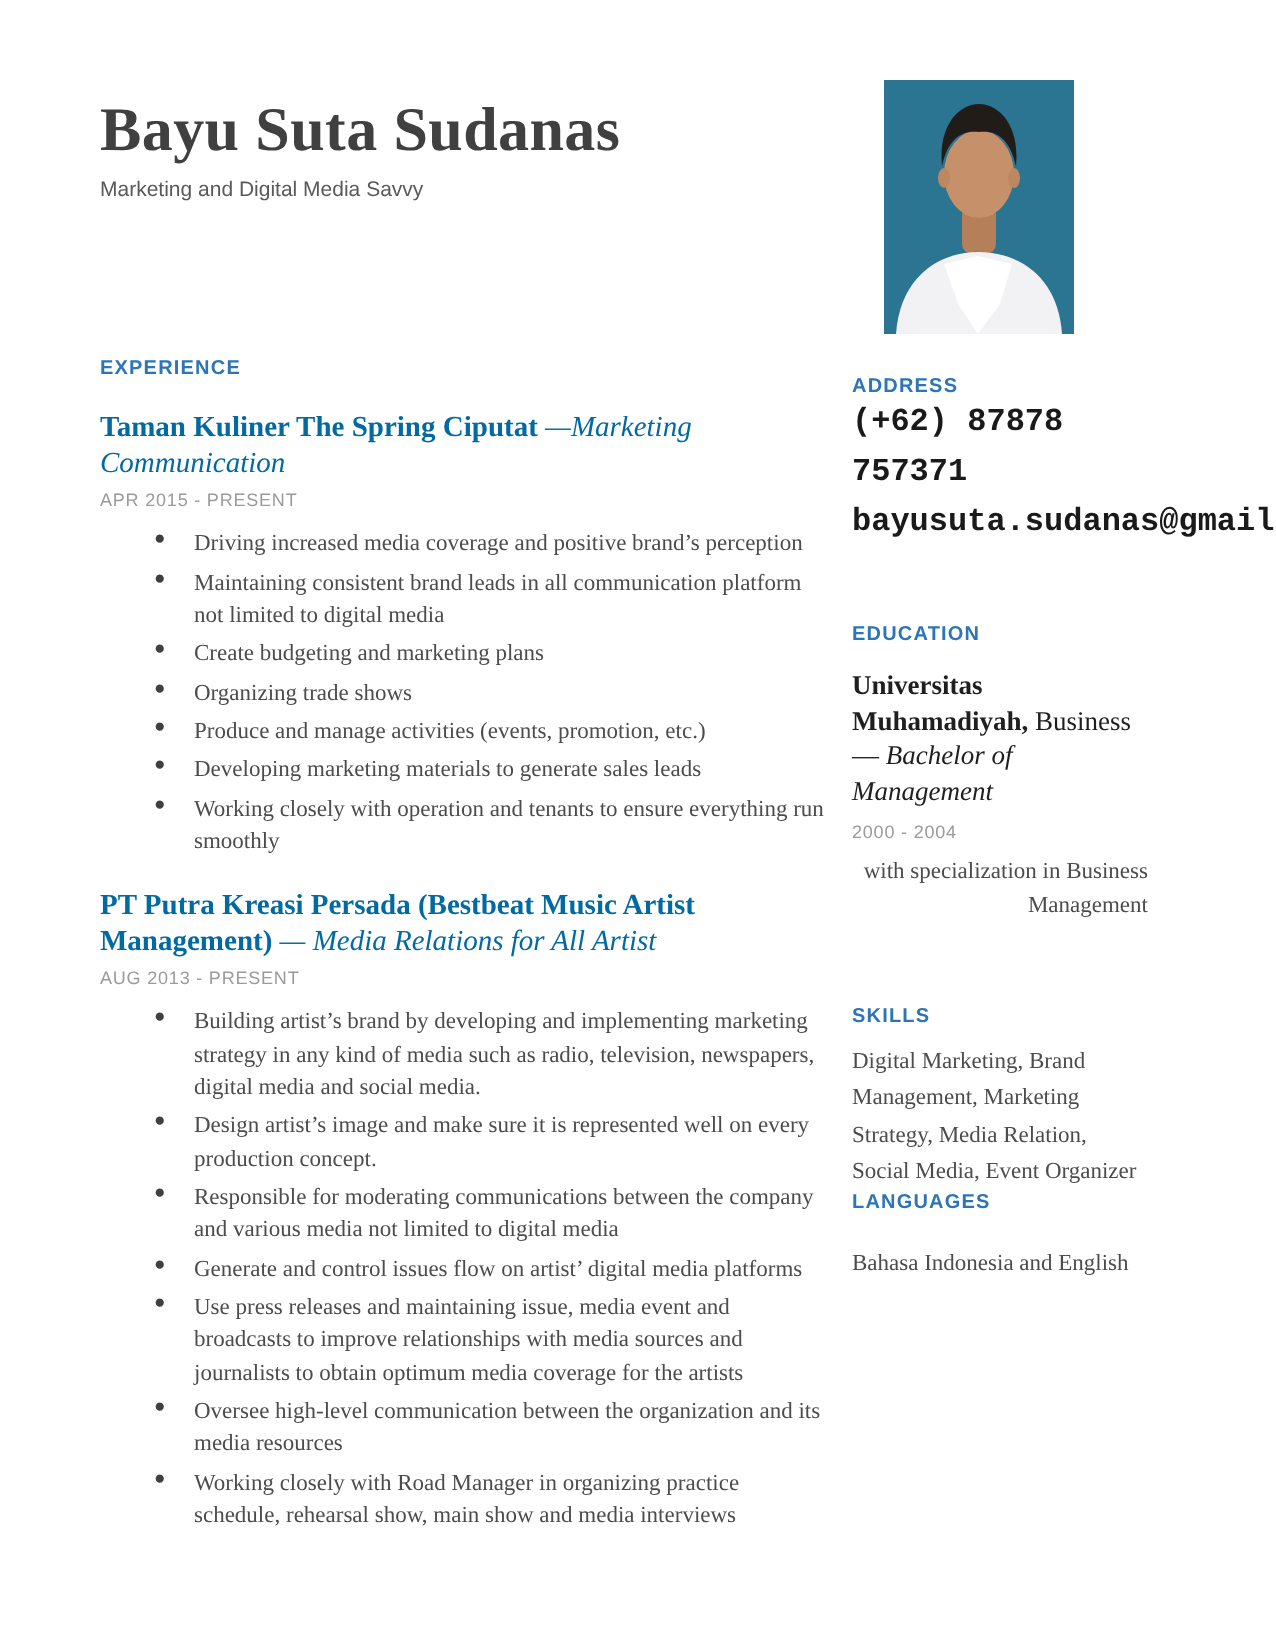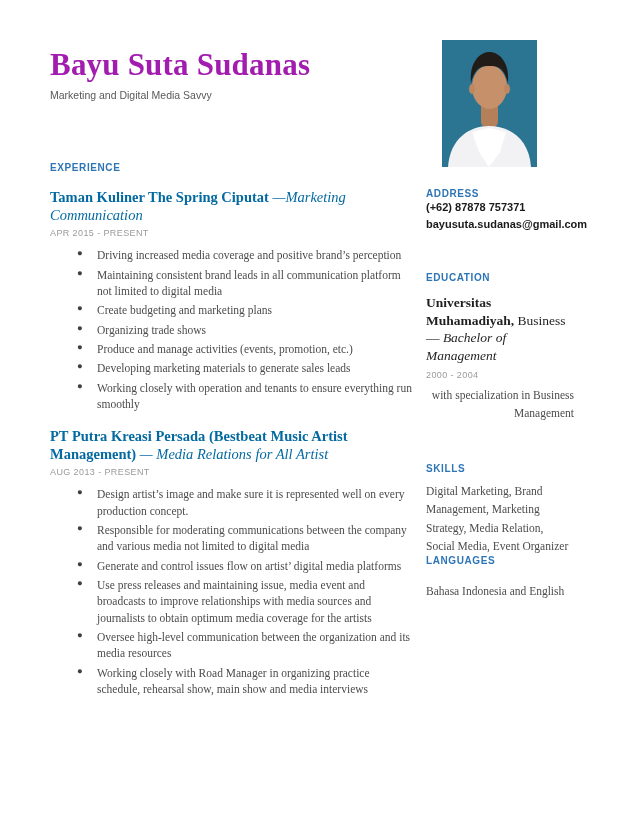--- a/index.html
+++ b/index.html
@@ -12,21 +12,21 @@
     font-family: "Liberation Serif", serif;
     overflow: hidden;
   }
   
   .head { padding: 48px 0 0 50px; }
   .name {
     font-family: "Liberation Serif", serif;
     font-weight: 700;
     font-size: 31px;
     line-height: 1.1;
-    color: #a21caf;
+    color: #404040;
     letter-spacing: 0.2px;
   }
   .subtitle {
     margin-top: 7px;
     font-family: "Liberation Sans", sans-serif;
     font-size: 10.5px;
     color: #595959;
   }
   
   .photo {
@@ -43,21 +43,21 @@
     font-family: "Liberation Sans", sans-serif;
     font-weight: 700;
     font-size: 10px;
     letter-spacing: 0.6px;
     color: #2e75b6;
   }
   
   .left {
     position: absolute;
     left: 50px;
-    top: 162px;
+    top: 179px;
     width: 362px;
   }
   .job { margin-top: 15px; margin-bottom: 8px; }
   .job-title {
     font-size: 14.5px;
     line-height: 1.25;
     color: #0369a1;
   }
   .jt-bold { font-weight: 700; }
   .jt-italic { font-style: italic; font-weight: 400; }
@@ -97,22 +97,22 @@
     width: 148px;
   }
   .addr-lines {
     margin-top: 7px;
     font-family: "Liberation Sans", sans-serif;
     font-size: 10.5px;
     line-height: 1.55;
     color: #333333;
   }
   .addr-strong {
-    font-family: Liberation Sans, sans-serif;
-    font-size: 11px;
+    font-family: Liberation Mono, monospace;
+    font-size: 16px;
     line-height: 1.55;
     font-weight: 700;
     color: #1a1a1a;
   }
   .edu-block { margin-top: 39px; }
   .edu-title {
     margin-top: 11px;
     font-size: 13.5px;
     line-height: 1.3;
     color: #1f1f1f;
@@ -184,20 +184,21 @@
             <li>Organizing trade shows</li>
             <li>Produce and manage activities (events, promotion, etc.)</li>
             <li>Developing marketing materials to generate sales leads</li>
             <li>Working closely with operation and tenants to ensure everything run smoothly</li>
           </ul>
         </section>
         <section class="job">
           <h2 class="job-title"><span class="jt-bold">PT Putra Kreasi Persada (Bestbeat Music Artist Management) </span><span class="jt-italic">— Media Relations for All Artist</span></h2>
           <div class="job-dates">AUG 2013 - PRESENT</div>
           <ul class="bullets">
+            <li>Building artist’s brand by developing and implementing marketing strategy in any kind of media such as radio, television, newspapers, digital media and social media.</li>
             <li>Design artist’s image and make sure it is represented well on every production concept.</li>
             <li>Responsible for moderating communications between the company and various media not limited to digital media</li>
             <li>Generate and control issues flow on artist’ digital media platforms</li>
             <li>Use press releases and maintaining issue, media event and broadcasts to improve relationships with media sources and journalists to obtain optimum media coverage for the artists</li>
             <li>Oversee high-level communication between the organization and its media resources</li>
             <li>Working closely with Road Manager in organizing practice schedule, rehearsal show, main show and media interviews</li>
           </ul>
         </section>
       </div>
   </main>

